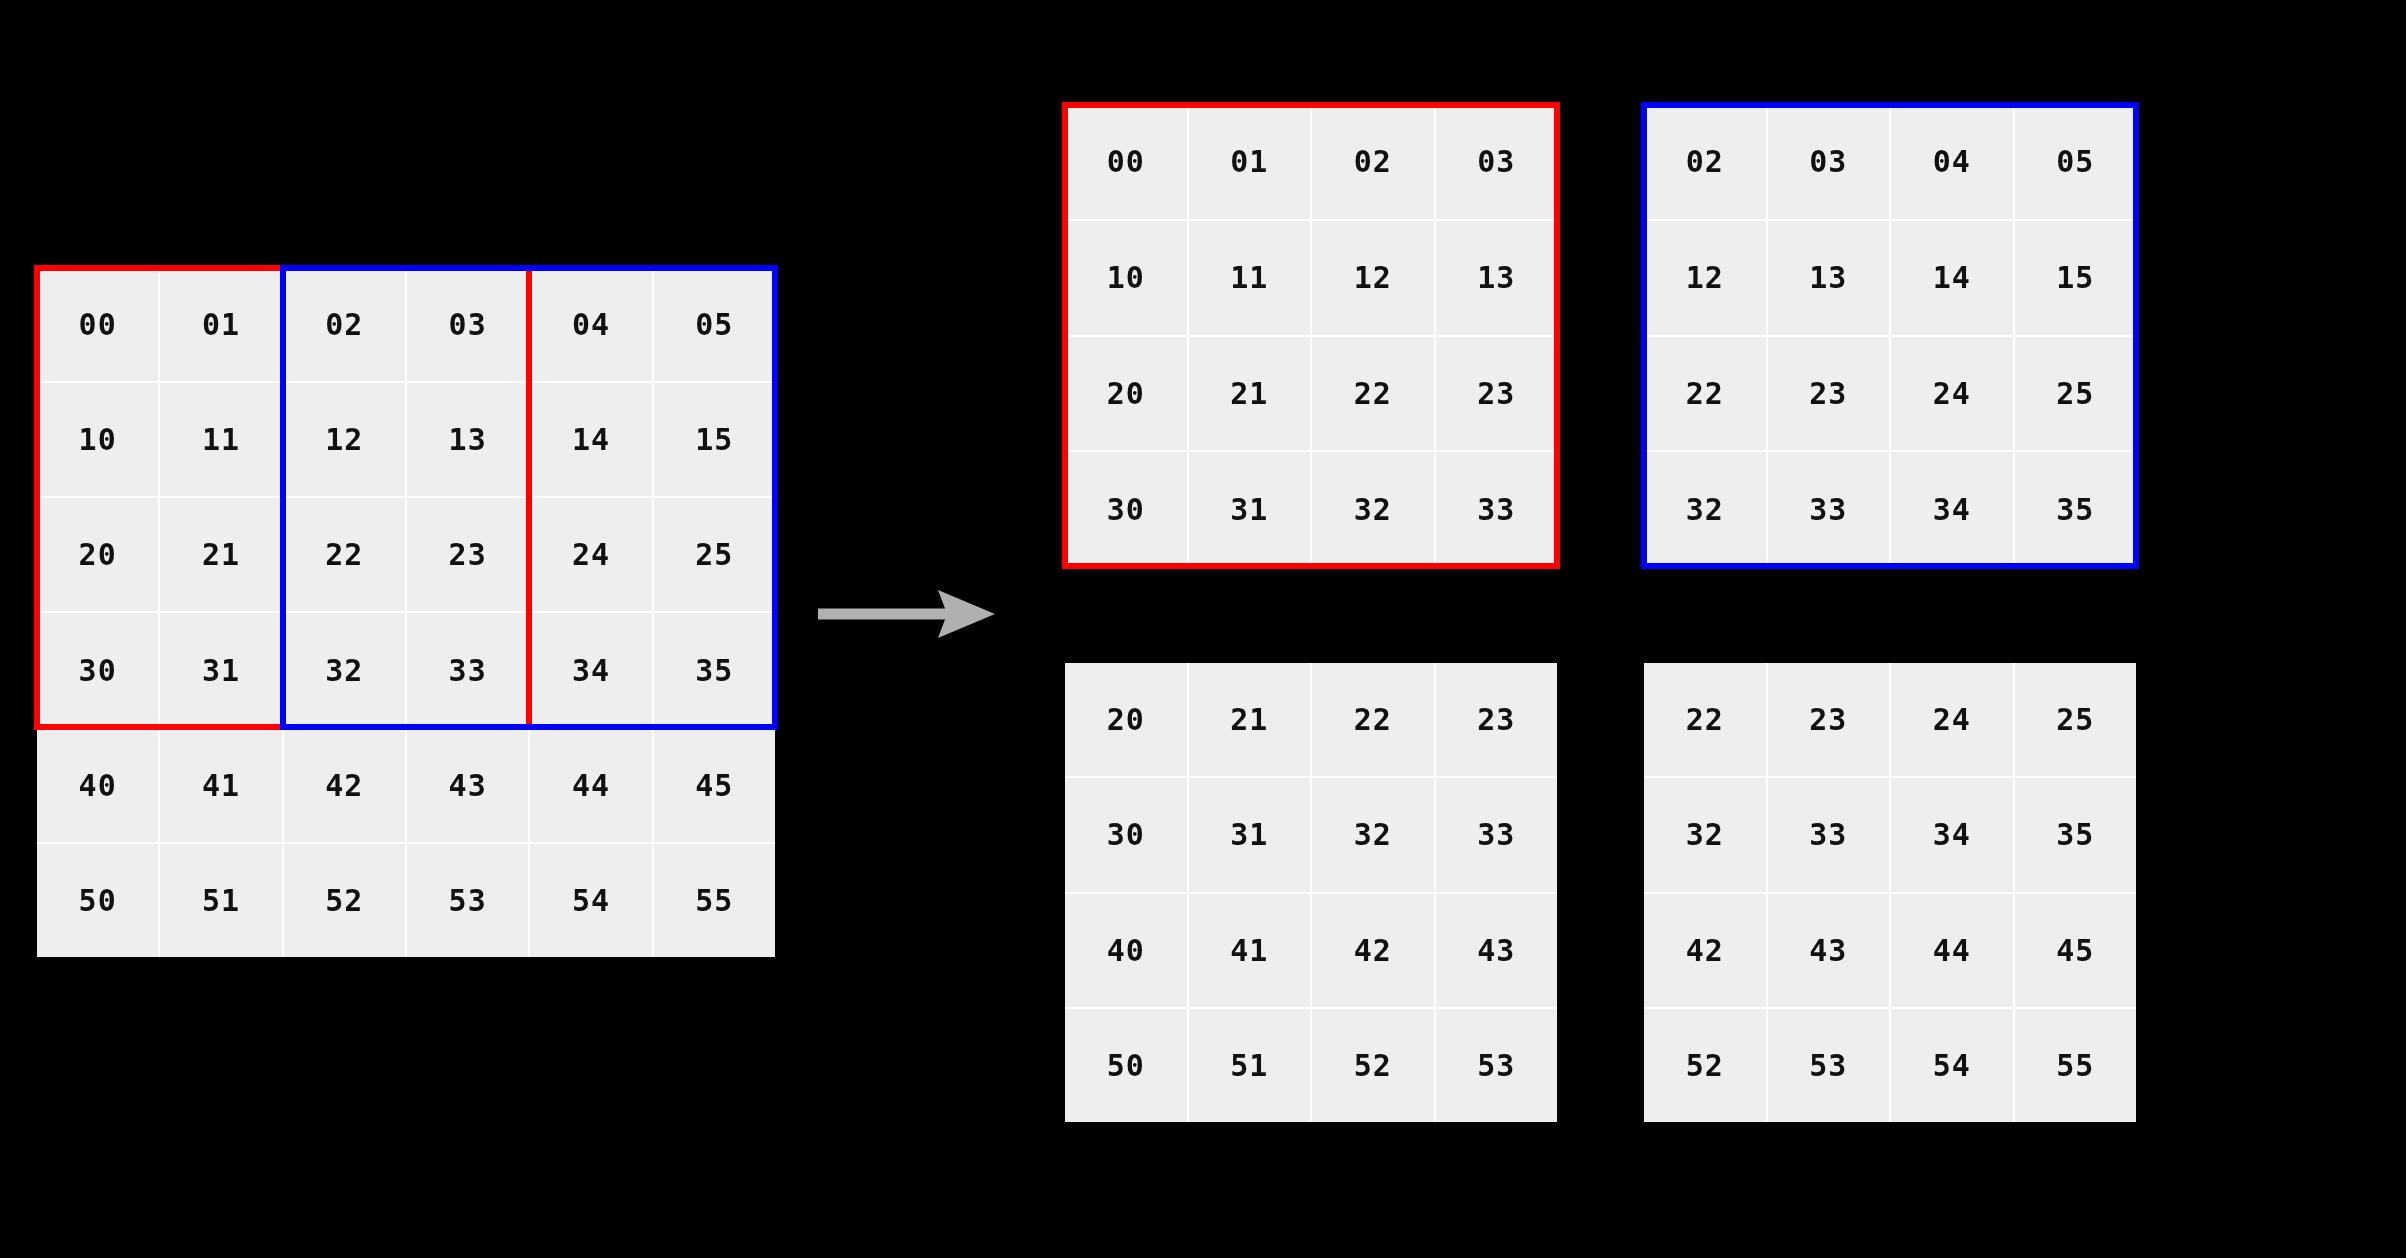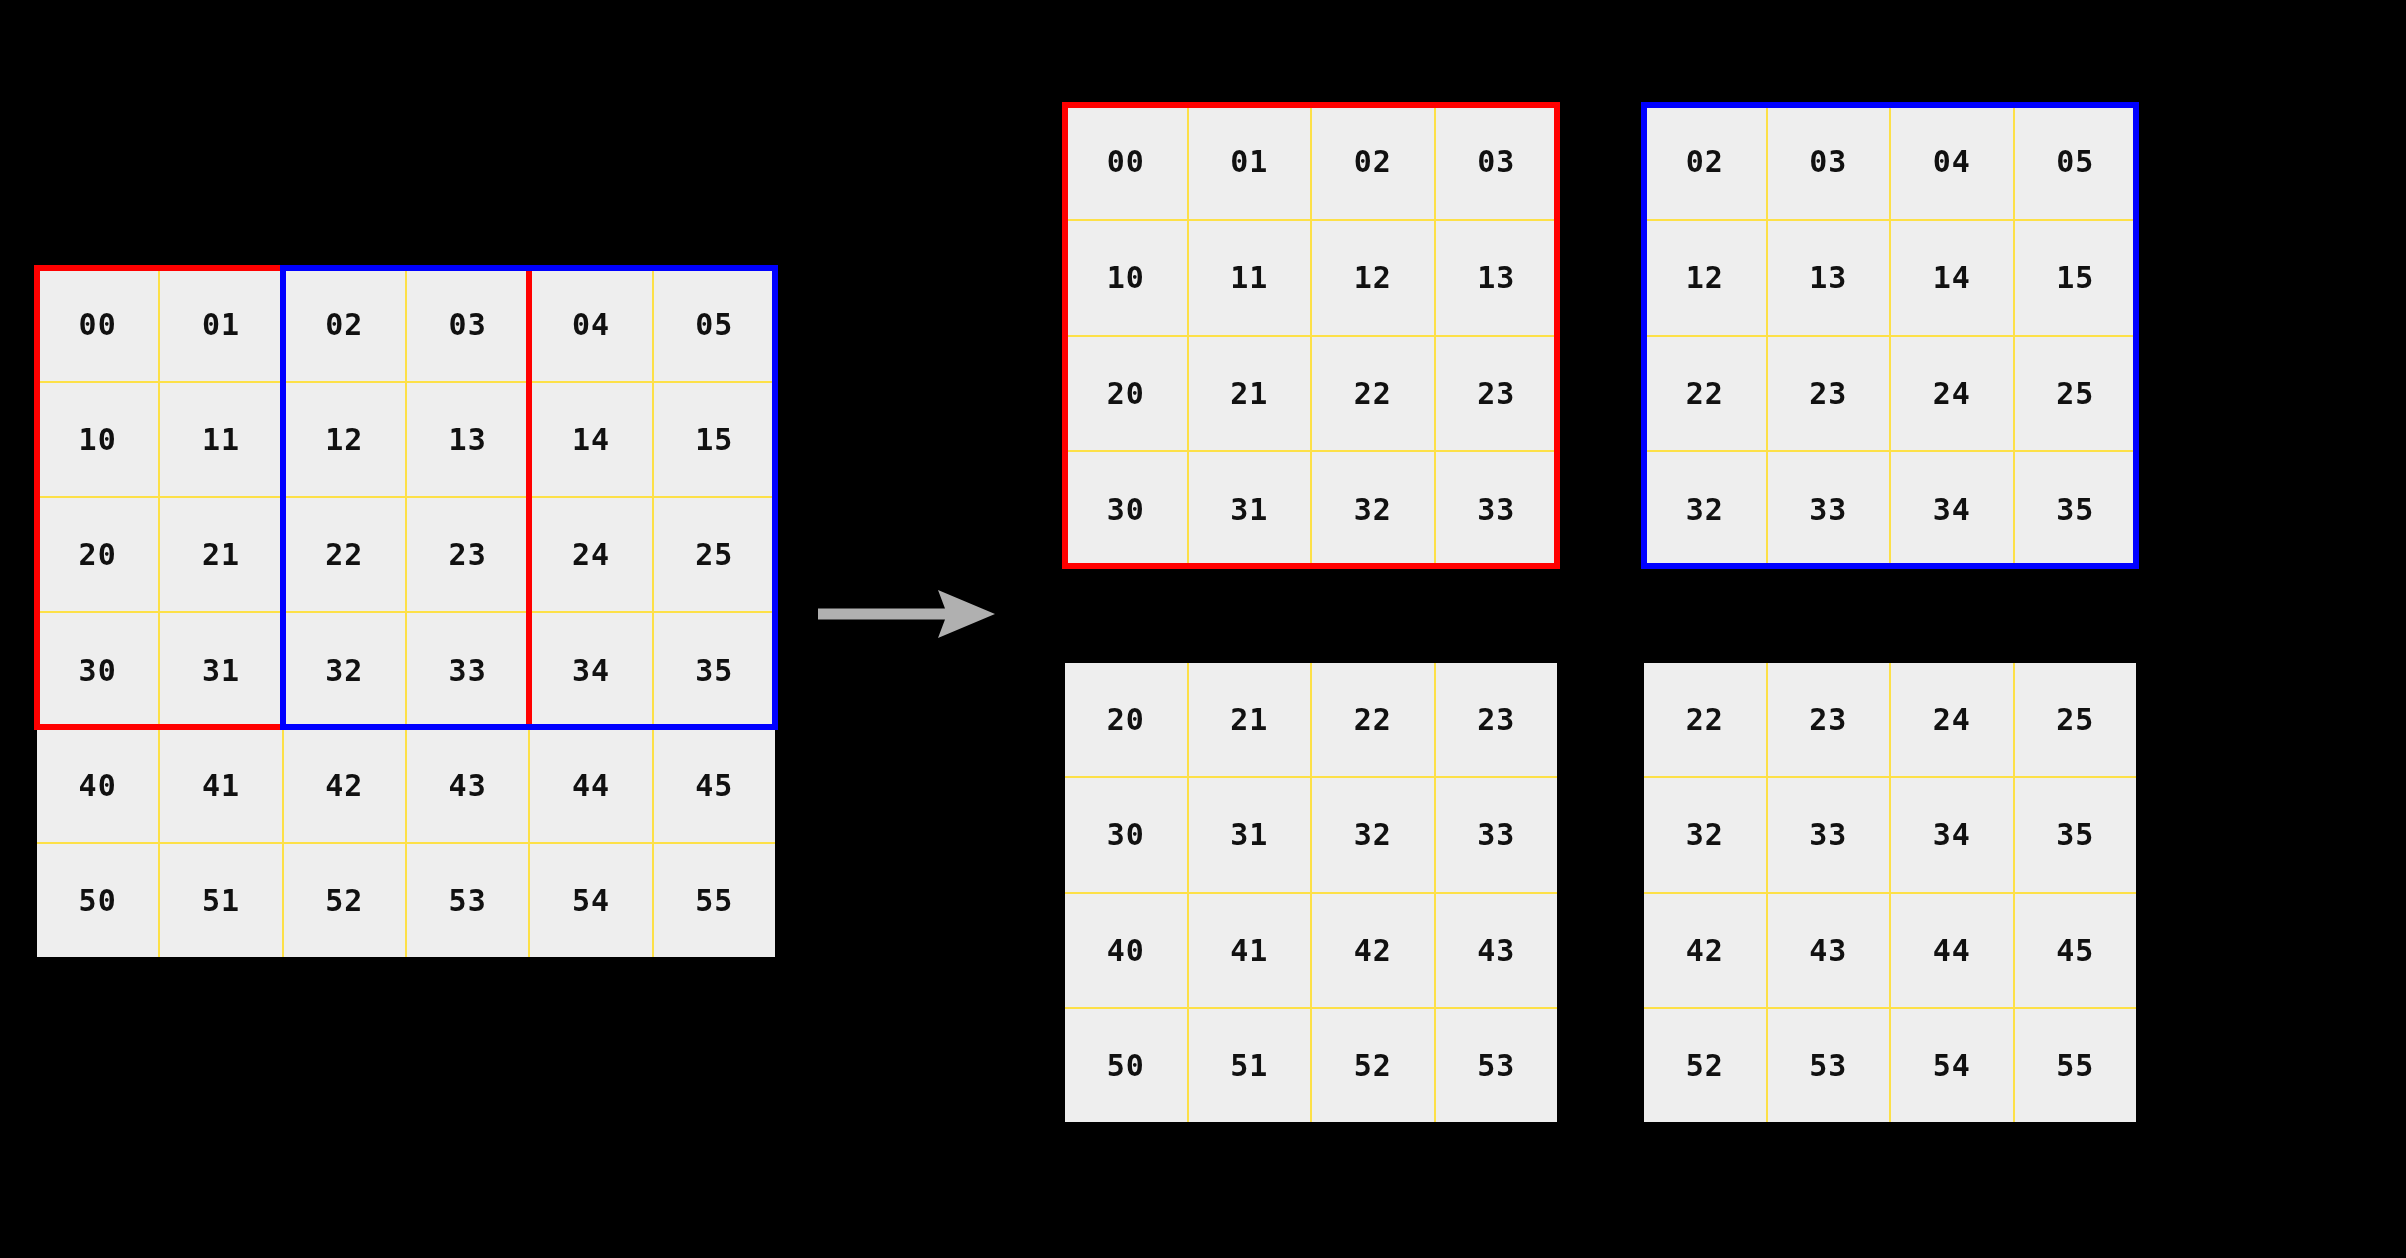--- a/index.html
+++ b/index.html
@@ -8,21 +8,21 @@
     width:2406px; height:1258px;
     background:#000000;
     font-family:"DejaVu Sans Mono","Liberation Mono",monospace;
     font-weight:bold;
     overflow:hidden;
   }
   .grid {
     position:absolute;
     display:grid;
     gap:2px;
-    background:#fde047;
+    background:#ffffff;
   }
   .grid.cols6 { grid-template-columns:repeat(6,1fr); grid-template-rows:repeat(6,1fr); }
   .grid.cols4 { grid-template-columns:repeat(4,1fr); grid-template-rows:repeat(4,1fr); }
   .cell {
     background:#eeeeee;
     display:flex; align-items:center; justify-content:center;
     font-size:30px; color:#111111;
     letter-spacing:1px;
   }
   #main-grid   { left:37px;   top:268px; width:738px; height:689px; }

